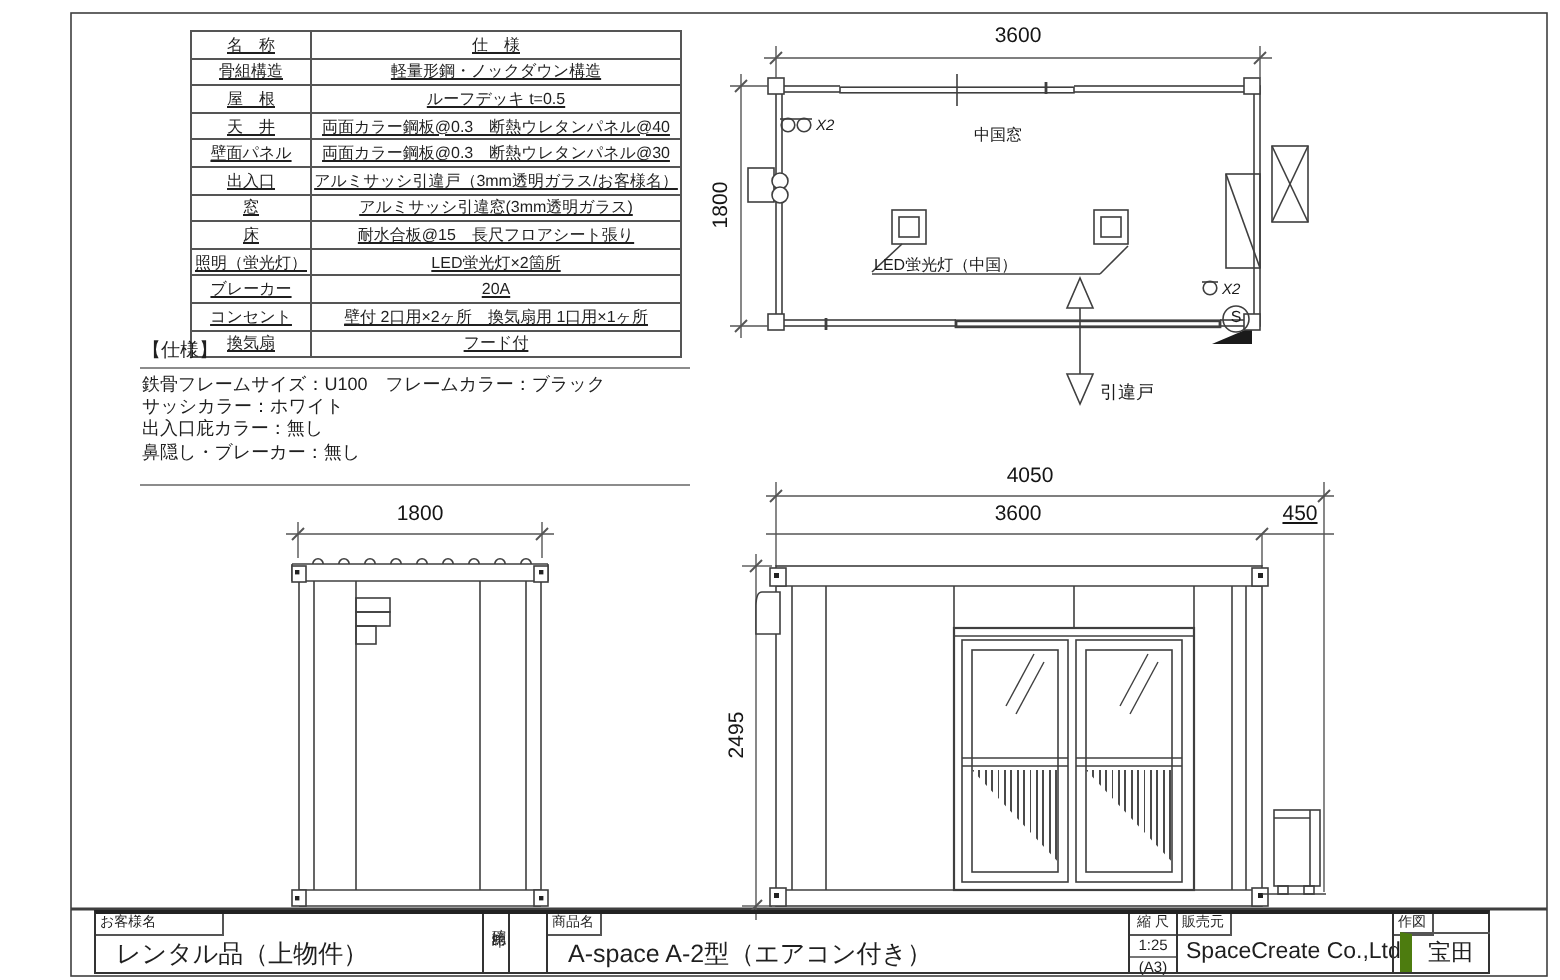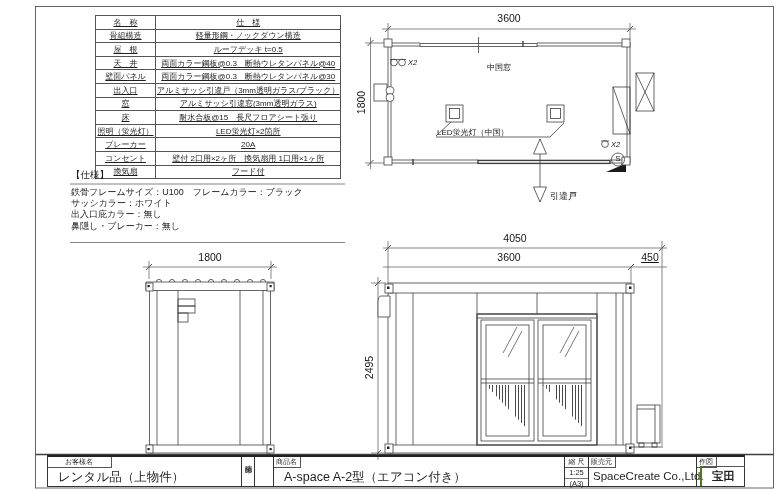--- a/index.html
+++ b/index.html
@@ -287,21 +287,21 @@
     <tr>
           <td>天　井</td>
           <td>両面カラー鋼板@0.3　断熱ウレタンパネル@40</td>
         </tr>
     <tr>
           <td>壁面パネル</td>
           <td>両面カラー鋼板@0.3　断熱ウレタンパネル@30</td>
         </tr>
     <tr>
           <td>出入口</td>
-          <td>アルミサッシ引違戸（3mm透明ガラス/ブラック）</td>
+          <td>アルミサッシ引違戸（3mm透明ガラス/お客様名）</td>
         </tr>
     <tr>
           <td>窓</td>
           <td>アルミサッシ引違窓(3mm透明ガラス)</td>
         </tr>
     <tr>
           <td>床</td>
           <td>耐水合板@15　長尺フロアシート張り</td>
         </tr>
     <tr>
@@ -341,21 +341,21 @@
   <div class="ann" style="left:612.5px;top:154px;width:11px;text-align:center;font-size:8px;">S</div>
 
   <div class="dim" style="left:180px;top:251px;">1800</div>
 
   <div class="dim" style="left:485px;top:232px;">4050</div>
   <div class="dim" style="left:479px;top:251px;">3600</div>
   <div class="dim" style="left:630px;top:251px;width:40px;text-decoration:underline;">450</div>
   <div class="dim v" style="left:348px;top:361px;width:42px;">2495</div>
 
   <div id="title-block">
-    <div class="tb-cell" style="left:0;width:193px;text-align:center;">
+    <div class="tb-cell" style="left:0;width:193px;">
       <span class="tb-label" style="width:58px;">お客様名</span>
       <span class="tb-value">レンタル品（上物件）</span>
     </div>
     <div class="tb-cell" style="left:193px;width:13px;">
       <span class="tb-vert">確認印</span>
     </div>
     <div class="tb-cell" style="left:206px;width:19px;"></div>
     <div class="tb-cell" style="left:225px;width:291px;">
       <span class="tb-label">商品名</span>
       <span class="tb-value">A-space A-2型（エアコン付き）</span>
@@ -364,18 +364,18 @@
       <div class="tb-scale-row" style="border-bottom:1px solid #555;font-size:7px;">縮 尺</div>
       <div class="tb-scale-row" style="border-bottom:1px solid #777;">1:25</div>
       <div class="tb-scale-row">(A3)</div>
     </div>
     <div class="tb-cell" style="left:540px;width:108px;">
       <span class="tb-label">販売元</span>
       <span class="tb-value" style="left:4px;top:13px;font-size:11.5px;">SpaceCreate Co.,Ltd.</span>
     </div>
     <div class="tb-cell" style="left:648px;width:49px;">
       <span class="tb-label">作図</span>
-      <div style="position:absolute;left:3px;top:9px;right:0;bottom:0;border-left:2px solid #4d7c0f;border-top:1px solid #555;
-                  display:flex;align-items:center;justify-content:center;font-size:11.5px;font-weight:bold;">宝田</div>
+      <div style="position:absolute;left:3px;top:9px;right:0;bottom:0;border-left:6px solid #4d7c0f;border-top:1px solid #555;
+                  display:flex;align-items:center;justify-content:center;font-size:11.5px;">宝田</div>
     </div>
   </div>
 
 </div>
 
 </body></html>

